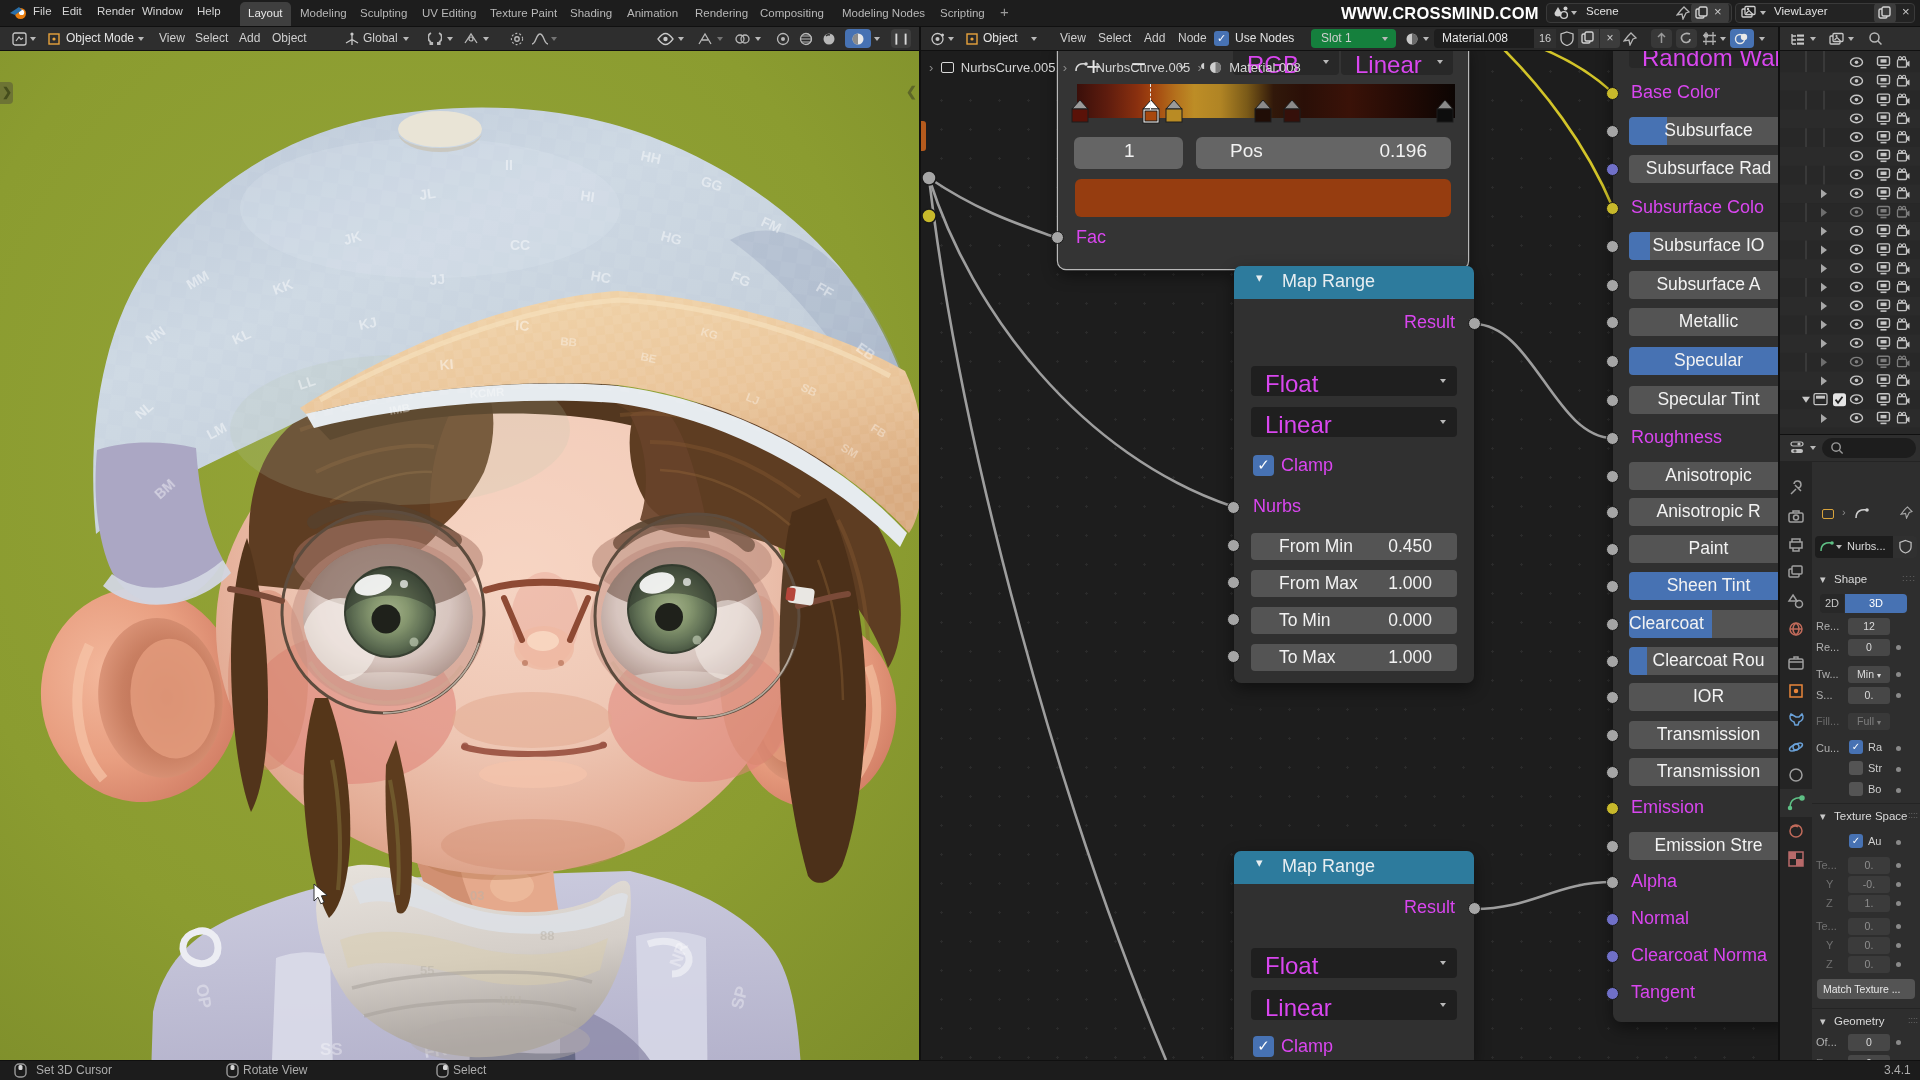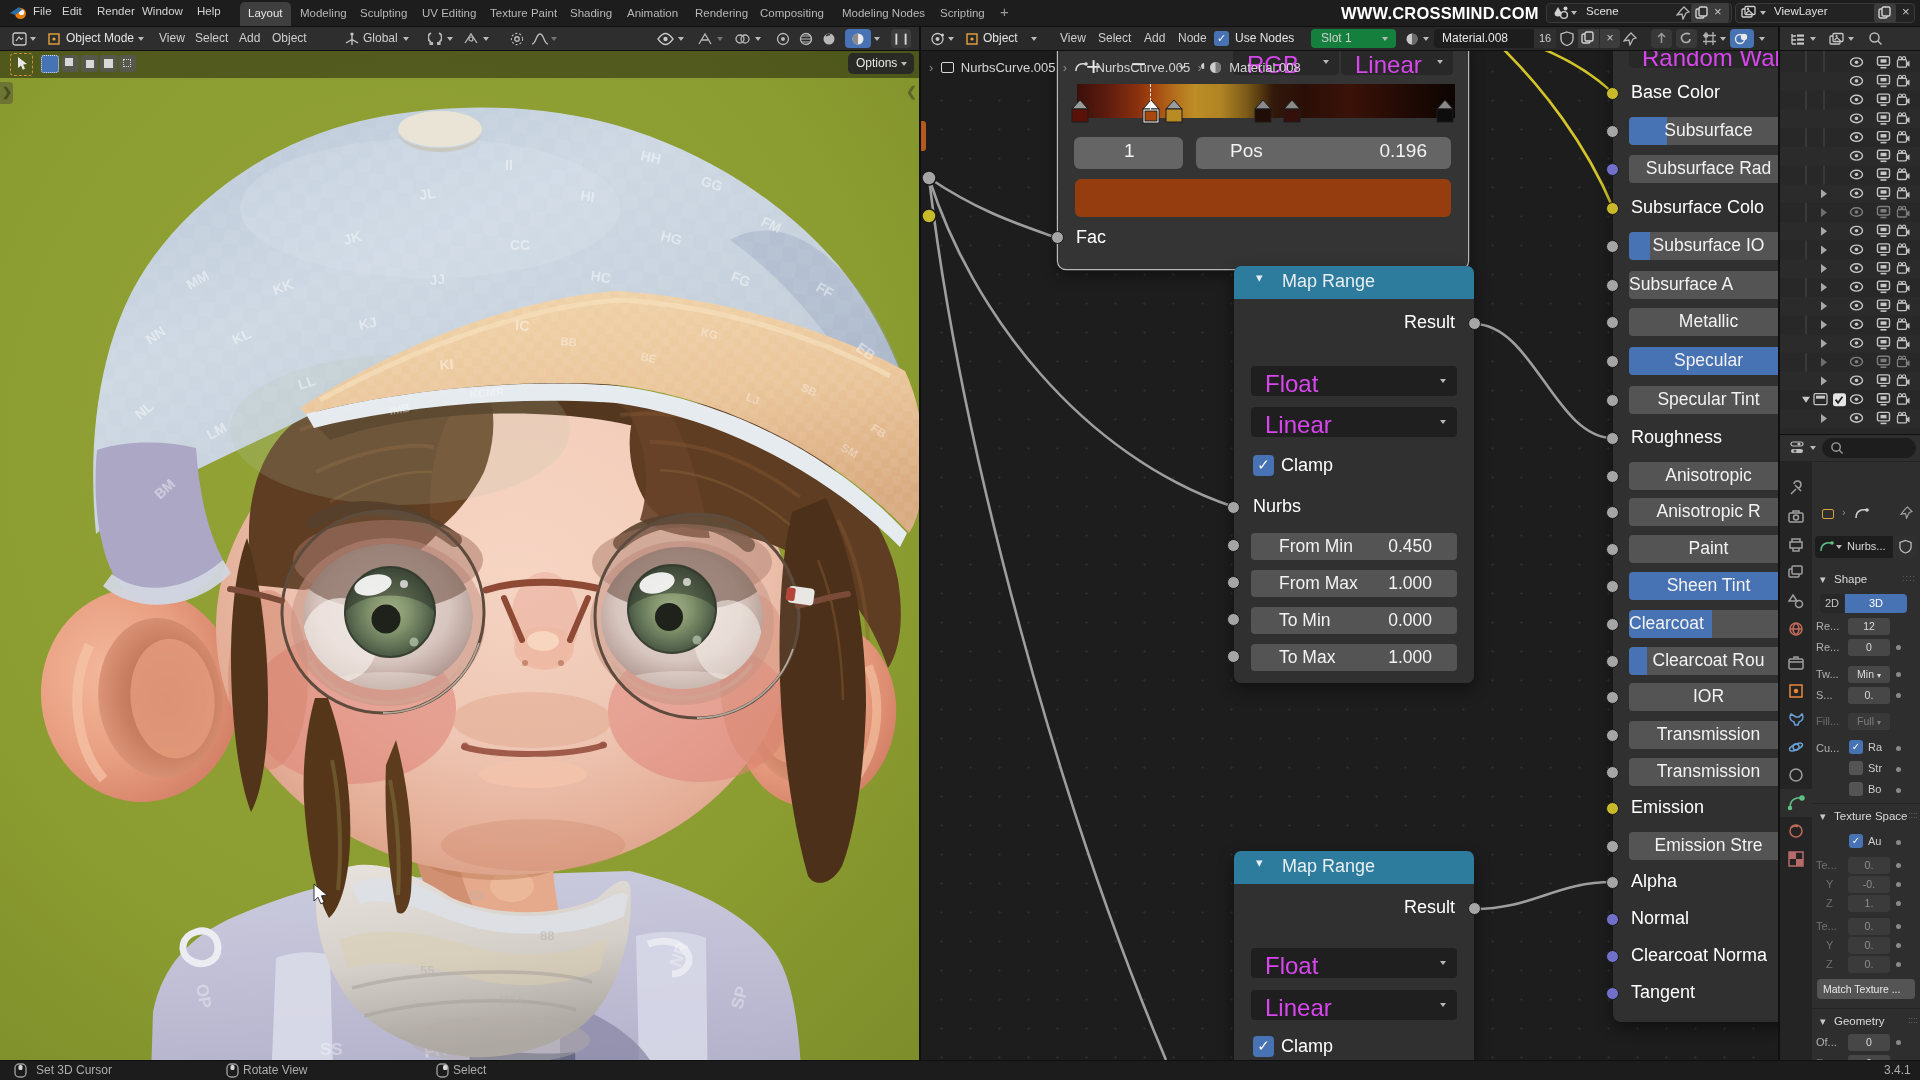--- a/index.html
+++ b/index.html
@@ -17,21 +17,21 @@
   .chev { display:inline-block; width:0; height:0; border-left:3.5px solid transparent; border-right:3.5px solid transparent; border-top:4.5px solid #b9b9b9; vertical-align:middle; }
   
   #nodeed { position:absolute; left:921px; top:51px; width:857px; height:1009px; background-color:#1d1d1d;
     background-image:radial-gradient(circle, #2b2b2b 1.1px, rgba(0,0,0,0) 1.4px); background-size:29px 29px; background-position:6px 6px; overflow:hidden; }
   .node { position:absolute; background:#303030; border-radius:7px; box-shadow:0 6px 16px rgba(0,0,0,0.45); }
   .nhead { position:absolute; left:0; right:0; top:0; height:33px; background:#2d7b9d; border-radius:7px 7px 0 0; color:#e8eef1; font-size:18px; }
   .dd { position:absolute; background:#1f1f1f; border-radius:4px; color:#d946ef; font-size:24px; }
   .vfield { position:absolute; background:#545454; border-radius:4px; color:#f2f2f2; font-size:17.5px; overflow:hidden; }
   .sock { position:absolute; width:13px; height:13px; border-radius:50%; border:1.5px solid #191919; }
   .sg { background:#a5a5a5; } .sy { background:#c8b92b; } .sp { background:#7070c8; }
-  .nlabel { position:absolute; color:#ffffff; font-size:18px; white-space:nowrap; }
+  .nlabel { position:absolute; color:#d946ef; font-size:18px; white-space:nowrap; }
   
   #outliner { position:absolute; left:1780px; top:51px; width:140px; height:383px; background:#282828; overflow:hidden; }
   #props { position:absolute; left:1780px; top:435px; width:140px; height:625px; background:#2e2e2e; overflow:hidden; font-size:11px; color:#c6c6c6; }
   #propstabs { position:absolute; left:0; top:27px; width:32px; height:598px; background:#242424; }
   .lbl { color:#b0b0b0; }
   .dim2 { opacity:0.5; }
   .fld { width:42px; height:17px; background:#474747; border-radius:3px; color:#dcdcdc; text-align:center; line-height:17px; font-size:10.5px; }
   .fld.dim { background:#3b3b3b; color:#8f8f8f; }
   .dot { position:absolute; width:5px; height:5px; border-radius:50%; background:#8a8a8a; }
   
@@ -515,42 +515,20 @@
 <path d="M282 601 C262 595 246 591 230 589" fill="none" stroke="#7a4a38" stroke-width="6" stroke-linecap="round"></path>
 <path d="M798 606 C818 600 834 596 848 594" fill="none" stroke="#7a4a38" stroke-width="6" stroke-linecap="round"></path>
 <g transform="rotate(8 800 596)">
   <rect x="788" y="587" width="26" height="17" rx="4" fill="#e9e7e3"></rect>
   <rect x="786" y="589" width="9" height="13" rx="2" fill="#b5453a"></rect>
 </g>
 
 <path d="M314 884 l 0 17 l 4 -3.8 l 2.8 6.6 l 3.4 -1.5 l -2.8 -6.5 l 5.7 -0.6 Z" fill="#ffffff" stroke="#222" stroke-width="0.9"></path>
 </svg>
 
-<div class="abs" style="left:0;top:51px;width:919px;height:27px;background:rgba(16,18,6,0.47)">
-  <div class="abs" style="left:10px;top:2px;width:23px;height:23px;border:1.5px dashed #cf8f3a;border-radius:4px">
-    <svg width="20" height="20" viewBox="0 0 20 20">
-          <path d="M7 3 l 0 11 l 3 -2.6 l 1.8 4.4 l 2.2 -1 l -1.8 -4.3 l 3.8 -0.4 Z" fill="#e8e8e8"></path>
-        </svg>
-  </div>
-  <div class="abs" style="left:41px;top:4px;width:18px;height:18px;border:1.5px dotted #cfe0f0;border-radius:3px;background:#4772b3"></div>
-  <div class="abs" style="left:62px;top:4px;width:17px;height:17px;background:#55584a;border-radius:3px">
-        <div class="abs" style="left:3px;top:3px;width:8px;height:8px;background:#d8d8d8"></div>
-      </div>
-  <div class="abs" style="left:81px;top:4px;width:17px;height:17px;background:#55584a;border-radius:3px">
-        <div class="abs" style="left:5px;top:5px;width:8px;height:8px;background:#d8d8d8"></div>
-      </div>
-  <div class="abs" style="left:100px;top:4px;width:17px;height:17px;background:#55584a;border-radius:3px">
-        <div class="abs" style="left:4px;top:4px;width:9px;height:9px;background:#d8d8d8"></div>
-      </div>
-  <div class="abs" style="left:119px;top:4px;width:17px;height:17px;background:#55584a;border-radius:3px">
-        <div class="abs" style="left:4px;top:4px;width:8px;height:8px;border:1.5px dotted #d8d8d8"></div>
-      </div>
-  <div class="abs" style="left:848px;top:2px;width:66px;height:21px;background:rgba(38,38,38,0.92);border-radius:5px"></div>
-      <span class="abs" style="left:856px;top:5px;color:#e8e8e8;font-size:12px">Options <span class="chev"></span></span>
-</div>
 <div class="abs" style="left:0px;top:82px;width:13px;height:22px;background:#6d7434;border-radius:0 4px 4px 0">
       <span class="abs" style="left:2px;top:3px;color:#454d1c;font-size:12px;font-weight:bold">❯</span>
     </div>
 <div class="abs" style="left:906px;top:84px;color:#5d6628;font-size:13px;font-weight:bold">❮</div>
 
 <div id="nodeed">
 <div class="abs" style="left:0px;top:70px;width:5px;height:30px;background:#b45a1d;border-radius:0 3px 3px 0"></div>
 <svg class="abs" style="left:0;top:0" width="857" height="1009" viewBox="0 0 857 1009">
   <path d="M 8 127 C 60 162 100 174 136 187" fill="none" stroke="#9e9e9e" stroke-width="2.6"></path>
   <path d="M 8 127 C 50 260 160 405 313 456" fill="none" stroke="#9e9e9e" stroke-width="2.6"></path>
@@ -682,21 +660,21 @@
   <div class="sock sg" style="left:-7px;top:85px"></div>
   <div class="vfield" style="left:16px;top:115px;width:159px;height:28px;border-radius:4px;text-align:center;line-height:27px">Subsurface Rad</div>
   <div class="sock sp" style="left:-7px;top:123px"></div>
   <span class="nlabel" style="left:18px;top:157px">Subsurface Colo</span>
         <div class="sock sy" style="left:-7px;top:162px"></div>
   <div class="vfield" style="left:16px;top:192px;width:159px;height:28px;border-radius:4px;text-align:center;line-height:27px">
           <div class="abs" style="left:0;top:0;width:21px;height:28px;background:#4772b3;border-radius:4px 0 0 4px"></div>
           <span class="abs" style="left:0;width:159px;text-align:center">Subsurface IO</span>
         </div>
   <div class="sock sg" style="left:-7px;top:200px"></div>
-  <div class="vfield" style="left:16px;top:231px;width:159px;height:28px;border-radius:4px;line-height:27px">Subsurface A</div>
+  <div class="vfield" style="left:16px;top:231px;width:159px;height:28px;border-radius:4px;text-align:center;line-height:27px">Subsurface A</div>
   <div class="sock sg" style="left:-7px;top:239px"></div>
   <div class="vfield" style="left:16px;top:268px;width:159px;height:28px;border-radius:4px;text-align:center;line-height:27px">Metallic</div>
   <div class="sock sg" style="left:-7px;top:276px"></div>
   <div class="vfield" style="left:16px;top:307px;width:159px;height:28px;border-radius:4px;text-align:center;line-height:27px;background:#4772b3">Specular</div>
   <div class="sock sg" style="left:-7px;top:315px"></div>
   <div class="vfield" style="left:16px;top:346px;width:159px;height:28px;border-radius:4px;text-align:center;line-height:27px">Specular Tint</div>
   <div class="sock sg" style="left:-7px;top:354px"></div>
   <span class="nlabel" style="left:18px;top:387px">Roughness</span>
         <div class="sock sg" style="left:-7px;top:392px"></div>
   <div class="vfield" style="left:16px;top:422px;width:159px;height:28px;border-radius:4px;text-align:center;line-height:27px">Anisotropic</div>

